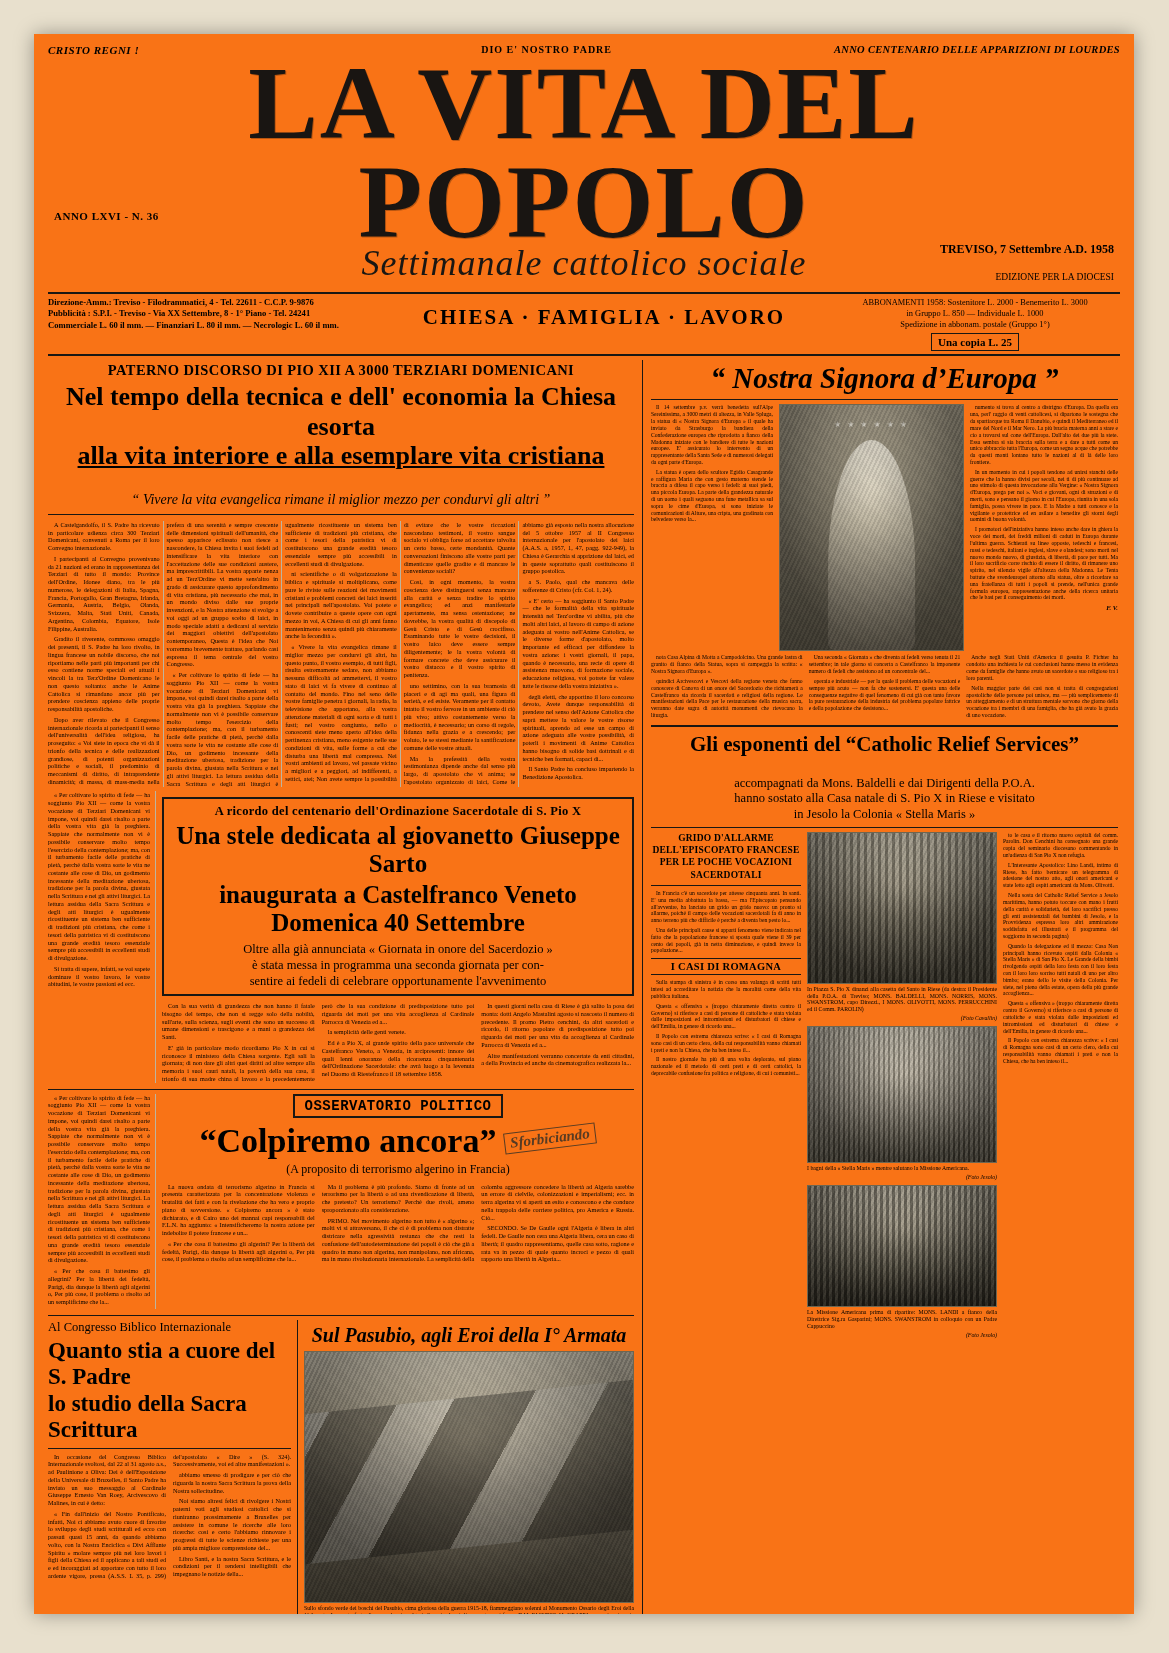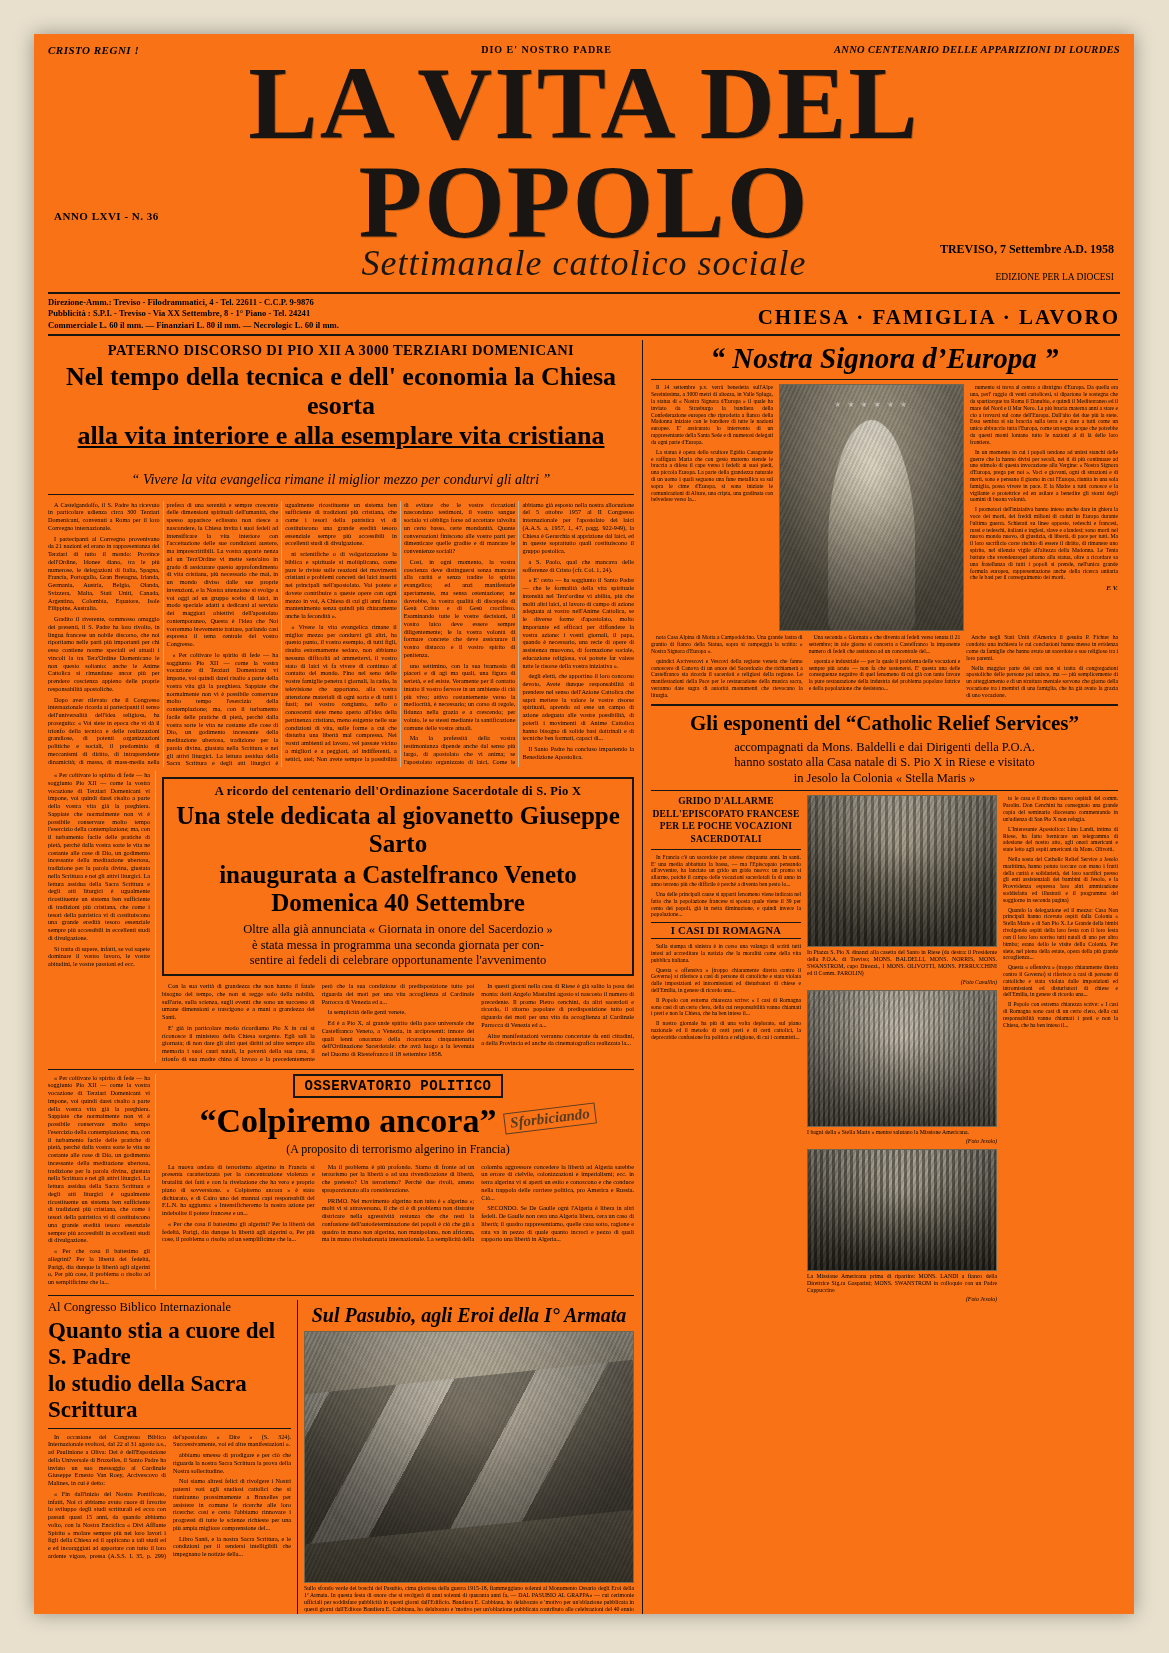--- a/index.html
+++ b/index.html
@@ -96,21 +96,21 @@
   .osv-title{border:2px solid #1a1713;display:inline-block;padding:2px 10px;font-weight:bold;font-size:14px;letter-spacing:.5px;}
   .colpiremo{font-weight:bold;font-size:34px;text-align:center;margin:4px 0 0;}
   .colpiremo-sub{text-align:center;font-size:12px;margin:2px 0 6px;}
   .stamp{
     font-style:italic;font-weight:bold;font-size:15px;transform:rotate(-7deg);
     display:inline-block;border:1px solid #3b3226;padding:1px 5px;color:#3b3226;opacity:.85;
   }
   .h-quanto{font-weight:bold;font-size:23px;line-height:1.15;}
   .small-kicker{font-size:12.5px;margin-bottom:3px;}
   .h-relief{text-align:center;font-weight:bold;font-size:21px;line-height:1.2;}
-  .relief-sub{text-align:center;font-size:12.5px;line-height:1.25;margin-top:3px;}
+  .relief-sub{text-align:center;font-size:12.5px;line-height:1.25;margin-top:19px;}
   .h-pasubio{text-align:center;font-style:italic;font-weight:bold;font-size:20px;margin:4px 0;}
   .h-grido{text-align:center;font-weight:bold;font-size:9.5px;line-height:1.3;letter-spacing:.2px;}
   .h-romagna{text-align:center;font-weight:bold;font-size:10.5px;letter-spacing:.3px;border-top:1px solid #1a1713;border-bottom:1px solid #1a1713;padding:2px 0;margin:4px 0;}
   .tiny{font-size:5.6px;line-height:1.22;text-align:justify;}
   .tiny p{margin:0 0 3px;text-indent:5px;}
   .sig{text-align:right;font-style:italic;font-weight:bold;font-size:6.5px;}
   
   .madonna{position:absolute;left:50%;transform:translateX(-50%);bottom:0;width:48%;height:86%;
     background:linear-gradient(180deg,#efe9da 0%,#cfc6b0 40%,#8b8270 100%);
     border-radius:50% 50% 6% 6%/60% 60% 4% 4%;}
@@ -144,20 +144,26 @@
     <div class="treviso-date">TREVISO, 7 Settembre A.D. 1958</div>
     <div class="ediz">EDIZIONE PER LA DIOCESI</div>
 
     <div class="infobar">
       <div class="blk">
         <div>Direzione-Amm.: Treviso - Filodrammatici, 4 - Tel. 22611 - C.C.P. 9-9876</div>
         <div>Pubblicità : S.P.I. - Treviso - Via XX Settembre, 8 - 1° Piano - Tel. 24241</div>
         <div>Commerciale L. 60 il mm. — Finanziari L. 80 il mm. — Necrologic L. 60 il mm.</div>
       </div>
       <div class="chiesa">CHIESA · FAMIGLIA · LAVORO</div>
+      <div class="abb">
+        <div>ABBONAMENTI 1958: Sostenitore L. 2000 - Benemerito L. 3000</div>
+        <div>in Gruppo L. 850 — Individuale L. 1000</div>
+        <div>Spedizione in abbonam. postale (Gruppo 1°)</div>
+        <div class="copia">Una copia L. 25</div>
+      </div>
     </div>
 
     <div class="body-wrap">
 
       <div class="left-col">
 
         <div class="kicker">PATERNO DISCORSO DI PIO XII A 3000 TERZIARI DOMENICANI</div>
         <div class="headline1">
           <div>Nel tempo della tecnica e dell' economia la Chiesa esorta</div>
           <div class="u">alla vita interiore e alla esemplare vita cristiana</div>

